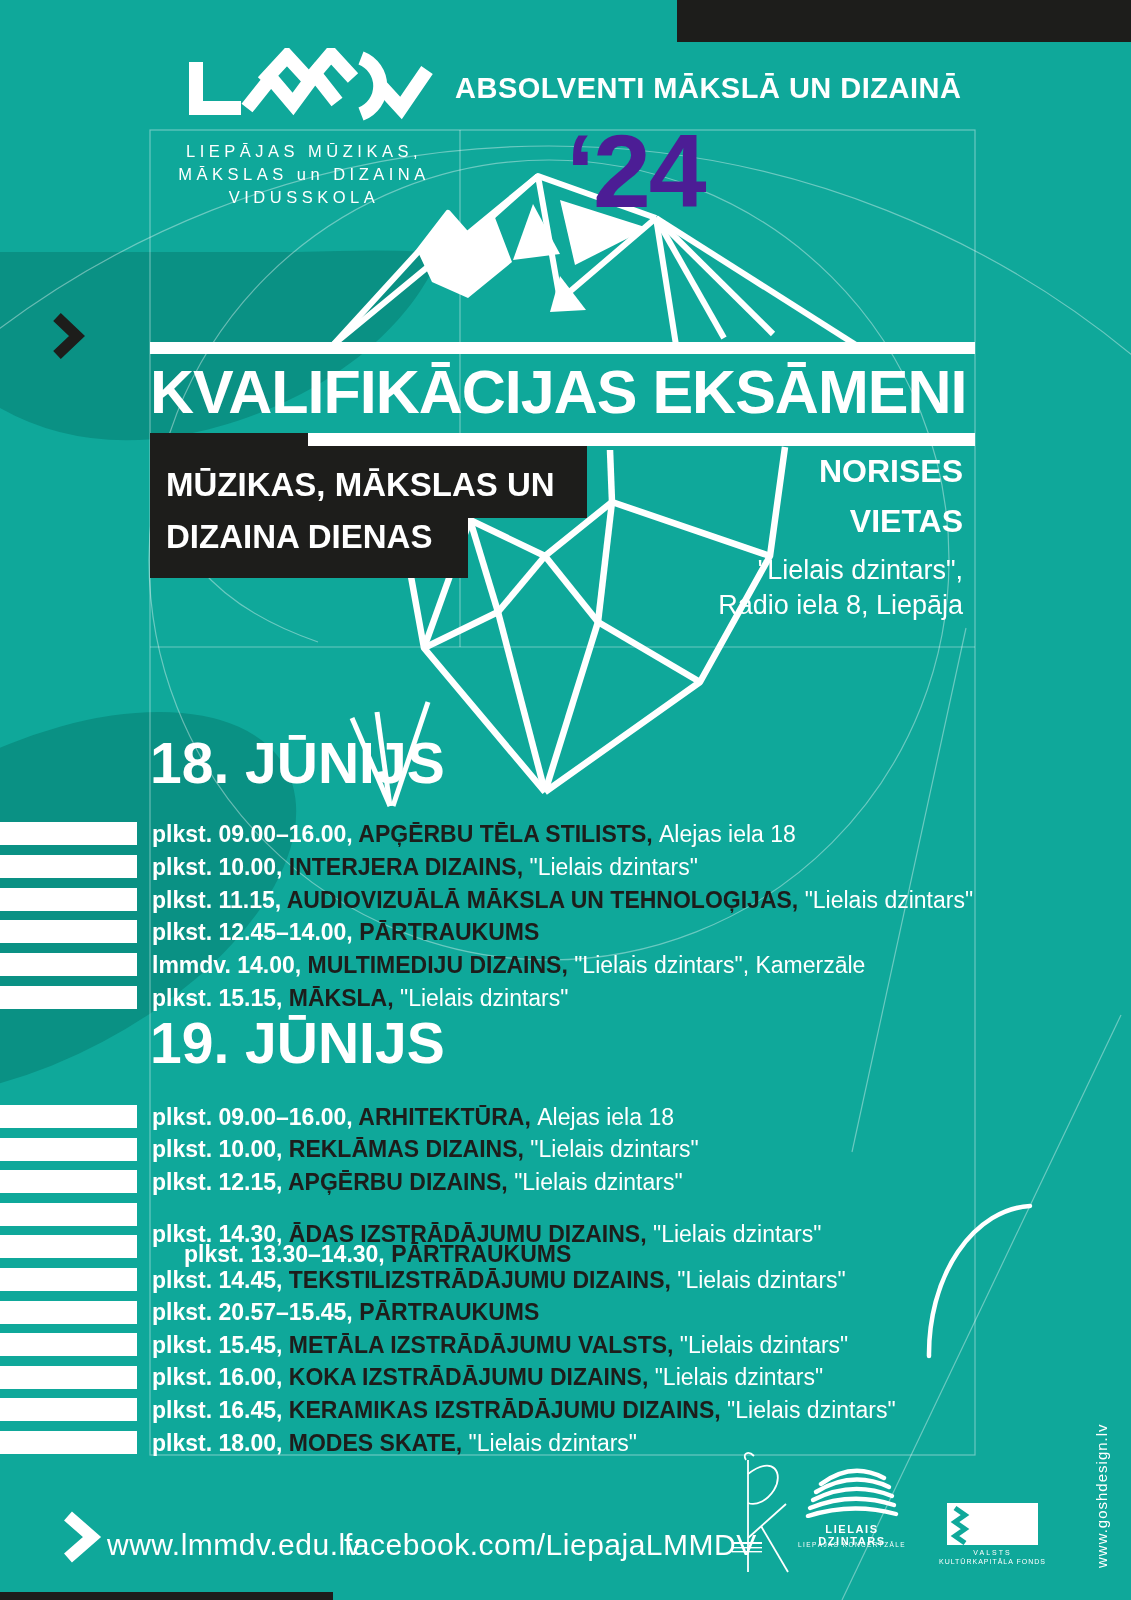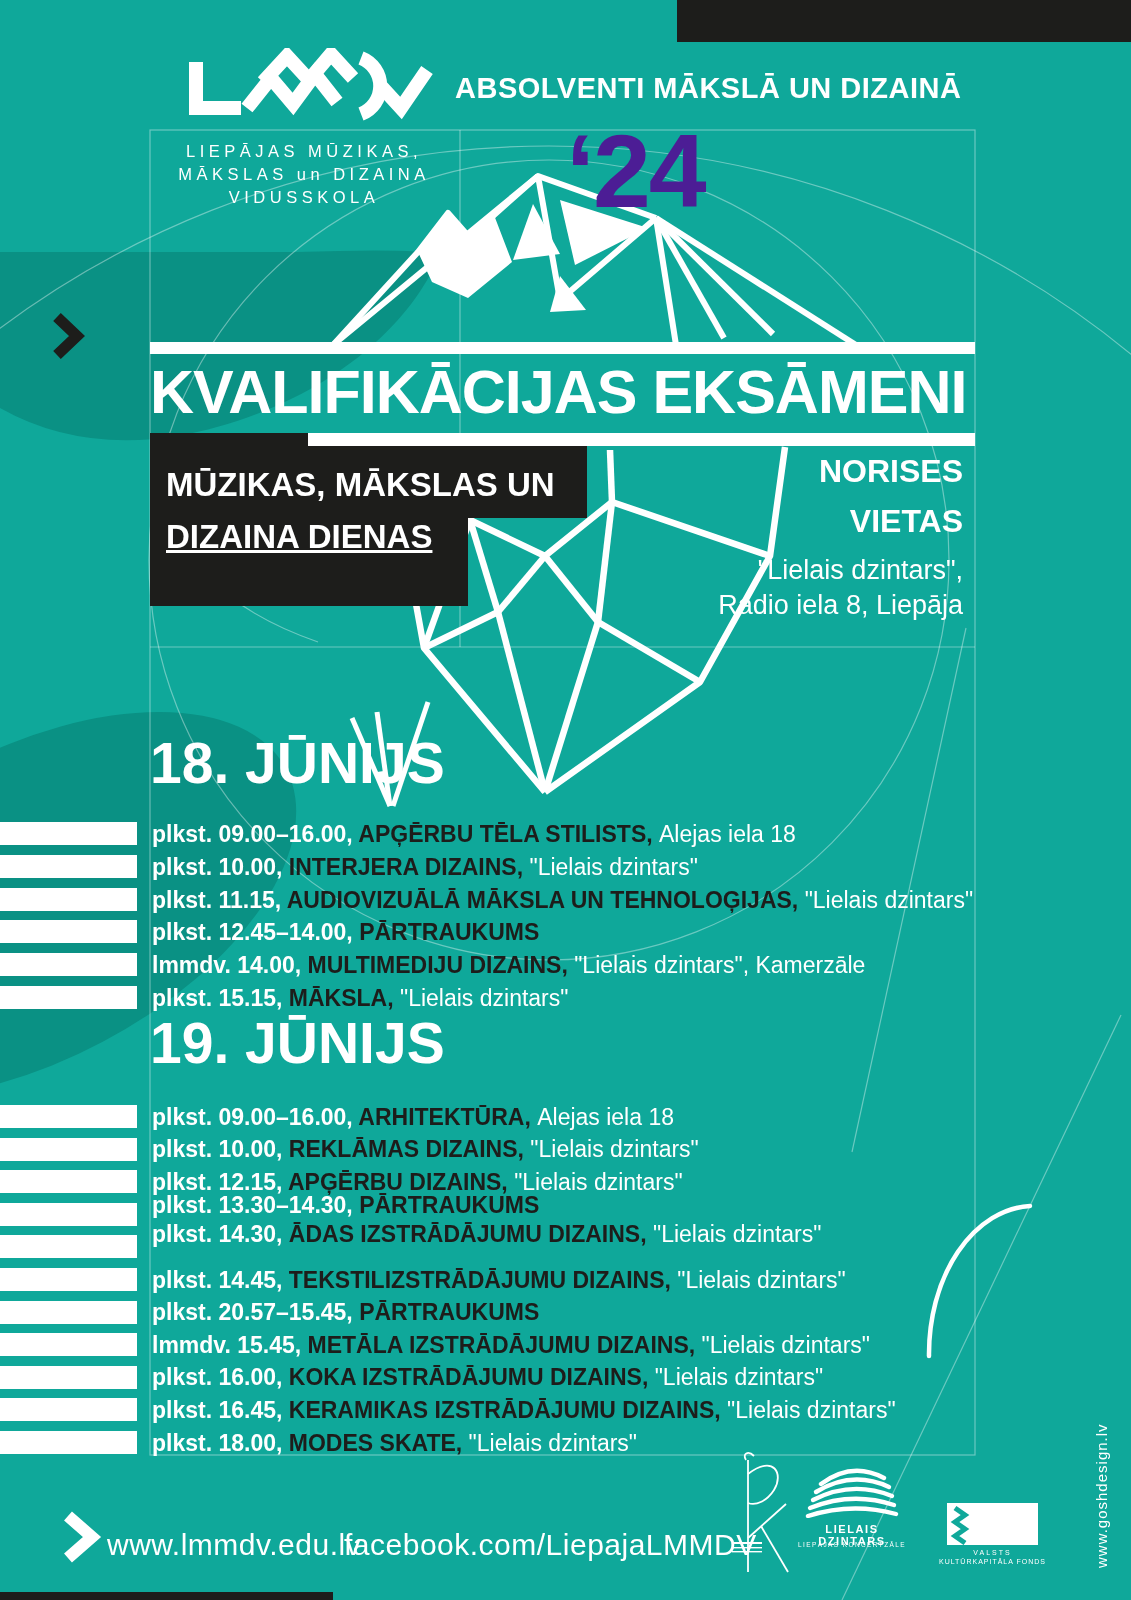--- a/index.html
+++ b/index.html
@@ -123,21 +123,21 @@
   <div class="bar" style="left:150px;top:342px;width:825px;height:12px;"></div>
   <div class="abs main-title" style="left:150px;top:357px;">KVALIFIKĀCIJAS EKSĀMENI</div>
   <div class="bar" style="left:308px;top:433px;width:667px;height:13px;"></div>
 
   <div class="abs" style="left:150px;top:433px;width:158px;height:14px;background:#1D1D1B;"></div>
   <div class="abs" style="left:150px;top:446px;">
     <div>
       <div class="black-row" style="padding:20px 32px 14px 16px;">MŪZIKAS, MĀKSLAS UN</div>
     </div>
     <div>
-      <div class="black-row" style="padding:0 36px 50px 16px;text-decoration:underline;">DIZAINA DIENAS</div>
+      <div class="black-row" style="padding:0 36px 22px 16px;">DIZAINA DIENAS</div>
     </div>
   </div>
 
   <div class="abs venue-head" style="right:168px;top:447px;">NORISES</div>
   <div class="abs venue-head" style="right:168px;top:497px;">VIETAS</div>
   <div class="abs venue-addr" style="right:168px;top:553px;">"Lielais dzintars",</div>
   <div class="abs venue-addr" style="right:168px;top:588px;">Radio iela 8, Liepāja</div>
 
   <div id="schedule-root" class="abs" style="left:0;top:0;">
       <div class="abs day-heading" style="left: 150px; top: 730px;">18. JŪNIJS</div>
@@ -154,29 +154,29 @@
       <div class="stripe" style="top: 986px;"></div>
       <div class="event-row" style="top: 982px;"><span class="ev-time">plkst. 15.15, </span><span class="ev-program">MĀKSLA, </span><span class="ev-location">"Lielais dzintars"</span></div>
       <div class="abs day-heading" style="left: 150px; top: 1010px;">19. JŪNIJS</div>
       <div class="stripe" style="top: 1105px;"></div>
       <div class="event-row" style="top: 1100.5px;"><span class="ev-time">plkst. 09.00–16.00, </span><span class="ev-program">ARHITEKTŪRA, </span><span class="ev-location">Alejas iela 18</span></div>
       <div class="stripe" style="top: 1137.6px;"></div>
       <div class="event-row" style="top: 1133.1px;"><span class="ev-time">plkst. 10.00, </span><span class="ev-program">REKLĀMAS DIZAINS, </span><span class="ev-location">"Lielais dzintars"</span></div>
       <div class="stripe" style="top: 1170.2px;"></div>
       <div class="event-row" style="top: 1165.7px;"><span class="ev-time">plkst. 12.15, </span><span class="ev-program">APĢĒRBU DIZAINS, </span><span class="ev-location">"Lielais dzintars"</span></div>
       <div class="stripe" style="top: 1202.8px;"></div>
-      <div class="event-row" style="top: 1189px;"><span class="ev-time">plkst. 13.30–14.30, </span><span class="ev-program">PĀRTRAUKUMS</span></div>
+      <div class="event-row" style="top: 1238px; margin-left: 32px;"><span class="ev-time">plkst. 13.30–14.30, </span><span class="ev-program">PĀRTRAUKUMS</span></div>
       <div class="stripe" style="top: 1235.4px;"></div>
       <div class="event-row" style="top: 1218px;"><span class="ev-time">plkst. 14.30, </span><span class="ev-program">ĀDAS IZSTRĀDĀJUMU DIZAINS, </span><span class="ev-location">"Lielais dzintars"</span></div>
       <div class="stripe" style="top: 1268px;"></div>
       <div class="event-row" style="top: 1263.5px;"><span class="ev-time">plkst. 14.45, </span><span class="ev-program">TEKSTILIZSTRĀDĀJUMU DIZAINS, </span><span class="ev-location">"Lielais dzintars"</span></div>
       <div class="stripe" style="top: 1300.6px;"></div>
       <div class="event-row" style="top: 1296.1px;"><span class="ev-time">plkst. 20.57–15.45, </span><span class="ev-program">PĀRTRAUKUMS</span></div>
       <div class="stripe" style="top: 1333.2px;"></div>
-      <div class="event-row" style="top: 1328.7px;"><span class="ev-time">lmmdv. 15.45, </span><span class="ev-program">METĀLA IZSTRĀDĀJUMU DIZAINS, </span><span class="ev-location">"Lielais dzintars"</span></div>
+      <div class="event-row" style="top: 1328.7px;"><span class="ev-time">plkst. 15.45, </span><span class="ev-program">METĀLA IZSTRĀDĀJUMU VALSTS, </span><span class="ev-location">"Lielais dzintars"</span></div>
       <div class="stripe" style="top: 1365.8px;"></div>
       <div class="event-row" style="top: 1361.3px;"><span class="ev-time">plkst. 16.00, </span><span class="ev-program">KOKA IZSTRĀDĀJUMU DIZAINS, </span><span class="ev-location">"Lielais dzintars"</span></div>
       <div class="stripe" style="top: 1398.4px;"></div>
       <div class="event-row" style="top: 1393.9px;"><span class="ev-time">plkst. 16.45, </span><span class="ev-program">KERAMIKAS IZSTRĀDĀJUMU DIZAINS, </span><span class="ev-location">"Lielais dzintars"</span></div>
       <div class="stripe" style="top: 1431px;"></div>
       <div class="event-row" style="top: 1426.5px;"><span class="ev-time">plkst. 18.00, </span><span class="ev-program">MODES SKATE, </span><span class="ev-location">"Lielais dzintars"</span></div>
     </div>
 
   <svg class="abs" style="left:60px;top:1508px;" width="44" height="60" viewBox="0 0 44 60">
     <polyline points="8,8 32,29 8,50" fill="none" stroke="#fff" stroke-width="12"></polyline>

